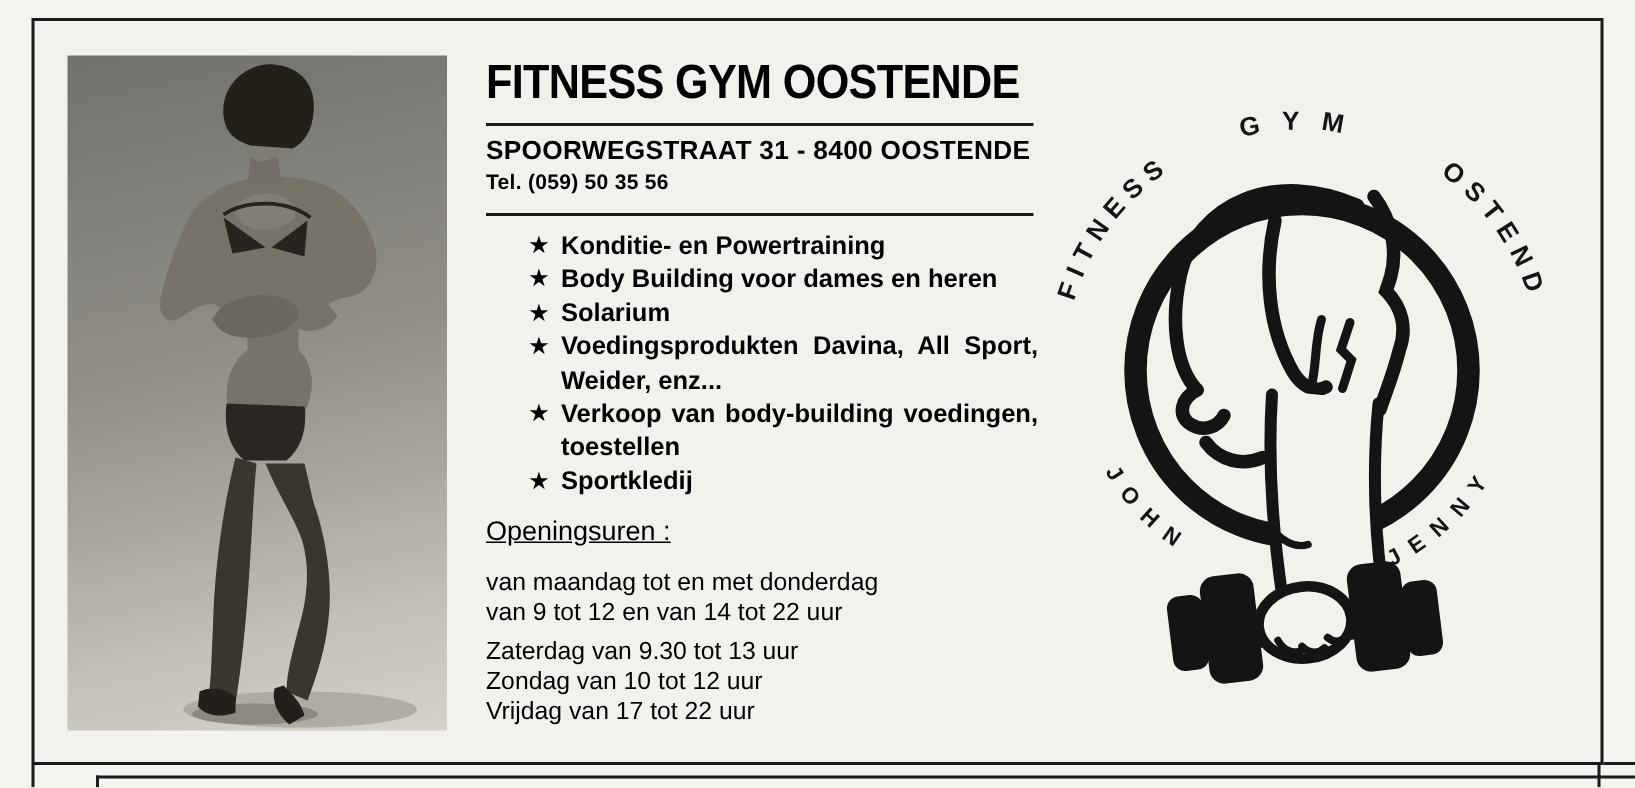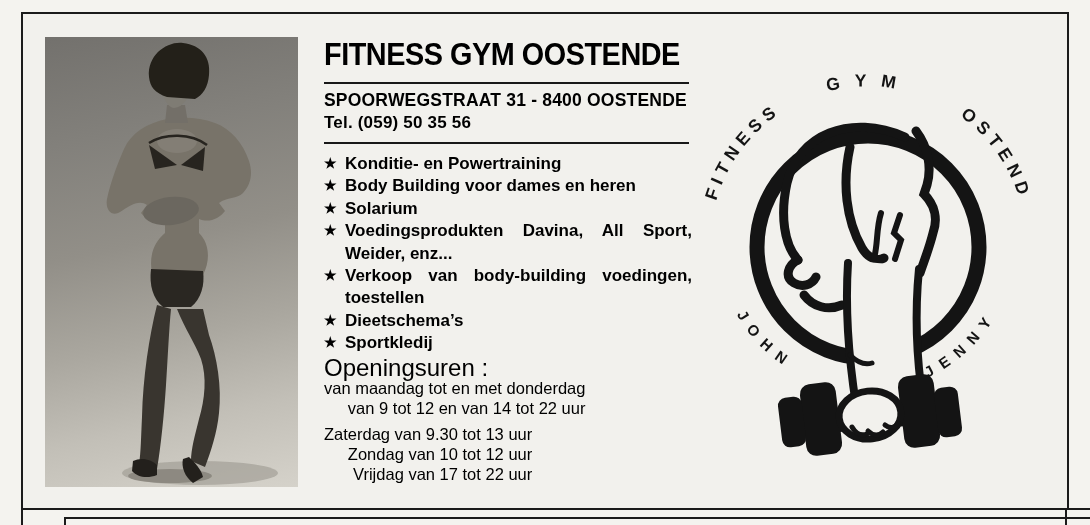--- a/index.html
+++ b/index.html
@@ -22,34 +22,34 @@
   .photo svg{display:block;}
   
   .col{position:absolute;left:324px;}
   .ad-title{
     top:36px;font-size:32px;font-weight:bold;line-height:36px;white-space:nowrap;
     letter-spacing:-0.5px;
   }
   .ad-title .squeeze{display:inline-block;transform:scaleX(0.9);transform-origin:left center;}
   .rule{position:absolute;left:324px;width:365px;height:2px;background:#181818;}
   .addr{top:90px;font-size:17.5px;font-weight:bold;letter-spacing:0.2px;white-space:nowrap;}
-  .phone{top:113px;font-size:17px;font-weight:bold;letter-spacing:0.2px;white-space:nowrap;}
+  .phone{top:113px;font-size:14px;font-weight:bold;letter-spacing:0.2px;white-space:nowrap;}
   .services{
     top:153px;width:368px;list-style:none;margin:0;padding:0;
     font-size:17px;font-weight:bold;line-height:22.4px;
   }
   .services li{
-    padding-left:21px;text-indent:-21px;text-align:justify;
+    padding-left:21px;text-indent:-21px;text-align:justify;margin-left:29px;
   }
   .services .star{
     display:inline-block;width:21px;text-indent:0;font-size:14px;
     transform:translateY(-1px);
   }
-  .hours-heading{top:357px;font-size:24px;line-height:22px;}
-  .hours-block{font-size:16.5px;line-height:20px;text-align:right;}
+  .hours-heading{top:343px;font-size:18px;line-height:22px;text-decoration:underline;}
+  .hours-block{font-size:16.5px;line-height:20px;}
   .hb1{top:378px;}
   .hb2{top:424px;}
   .logo{position:absolute;left:700px;top:55px;width:340px;height:430px;}
   .logo svg{display:block;}
 </style>
 </head>
 <body>
 
 <div class="stage">
 
@@ -89,21 +89,20 @@
   <div class="col addr">SPOORWEGSTRAAT 31 - 8400 OOSTENDE</div>
   <div class="col phone">Tel. (059) 50 35 56</div>
   <div class="rule" style="top:142px;"></div>
 
   <ul class="col services">
     <li><span class="star">★</span><span>Konditie- en Powertraining</span></li>
     <li><span class="star">★</span><span>Body Building voor dames en heren</span></li>
     <li><span class="star">★</span><span>Solarium</span></li>
     <li><span class="star">★</span><span>Voedingsprodukten Davina, All Sport, Weider, enz...</span></li>
     <li><span class="star">★</span><span>Verkoop van body-building voedingen, toestellen</span></li>
-    <li><span class="star">★</span><span>Dieetschema’s</span></li>
     <li><span class="star">★</span><span>Sportkledij</span></li>
   </ul>
 
   <div class="col hours-heading">Openingsuren :</div>
   <div class="col hours-block hb1">
     <div>van maandag tot en met donderdag</div>
     <div>van 9 tot 12 en van 14 tot 22 uur</div>
   </div>
   <div class="col hours-block hb2">
     <div>Zaterdag van 9.30 tot 13 uur</div>

